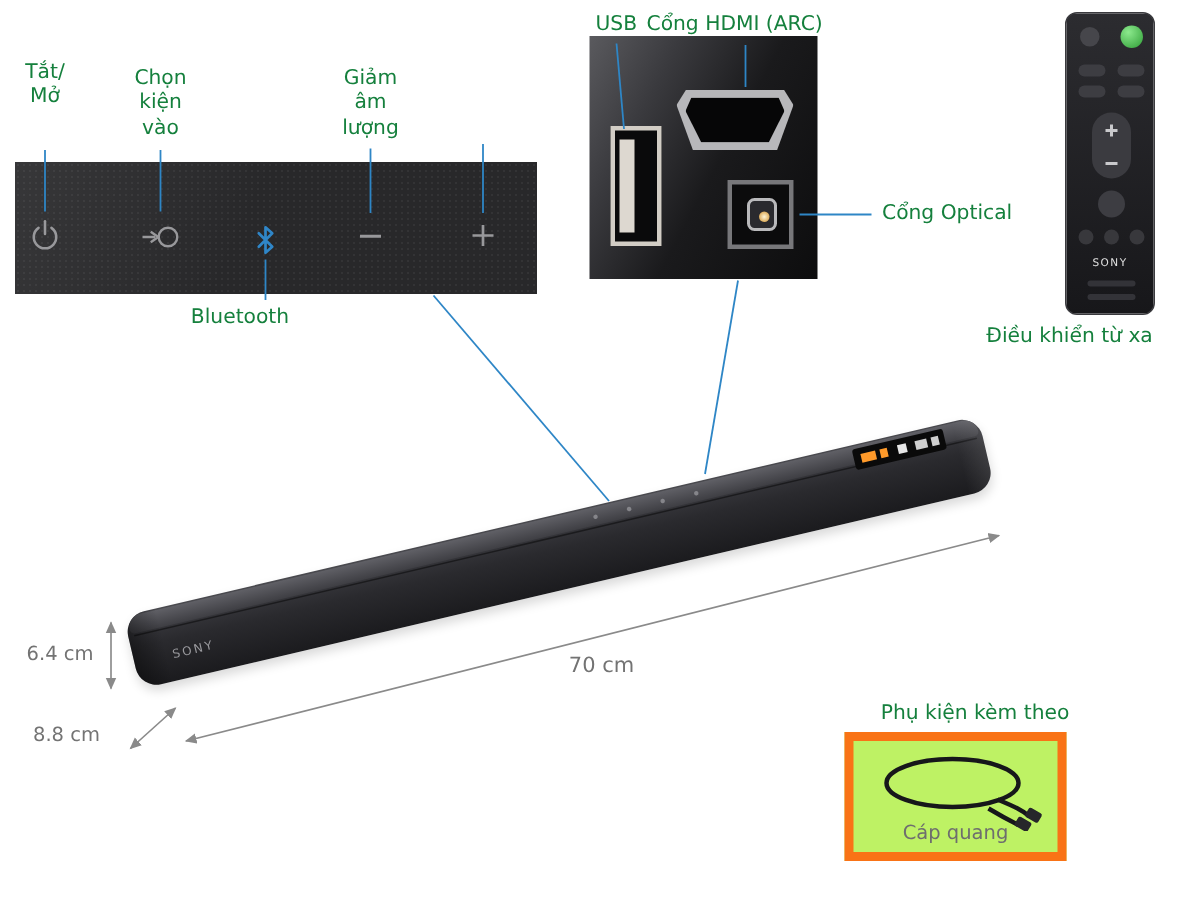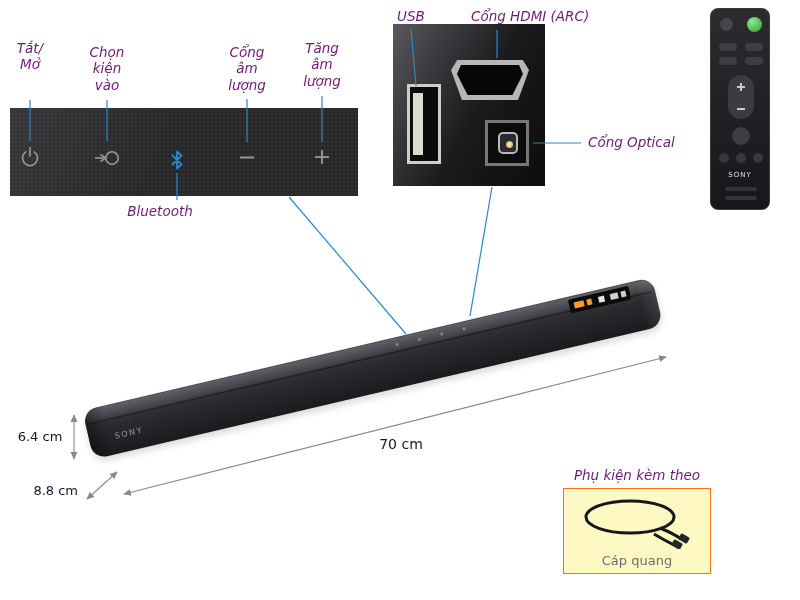--- a/index.html
+++ b/index.html
@@ -1,22 +1,22 @@
 <!DOCTYPE html>
 <html><head>
 <meta charset="utf-8">
 <style>
   * { margin:0; padding:0; box-sizing:border-box; }
   html,body { width:800px; height:600px; }
   body { background:#fff; font-family:"DejaVu Sans","Liberation Sans",sans-serif; position:relative; overflow:hidden; }
   .stage { position:absolute; left:0; top:0; width:800px; height:600px; background:#fff; }
 
-  .lbl { position:absolute; color:#701a75; font-size:13.5px; line-height:1.22; text-align:center; z-index:10;font-style:italic; }
+  .lbl { position:absolute; color:#15803d; font-size:13.5px; line-height:1.22; text-align:center; z-index:10; }
   .nowrap { white-space:nowrap; }
-  .dim { position:absolute; color:#0f172a; font-size:13px; z-index:10; white-space:nowrap; }
+  .dim { position:absolute; color:#737373; font-size:13px; z-index:10; white-space:nowrap; }
 
   .photo { position:absolute; z-index:1; }
   .cp { left:10px; top:108px; width:348px; height:88px;
         background-color:#28282a;
         background-image:linear-gradient(115deg, rgba(255,255,255,0.07), rgba(255,255,255,0) 45%),
                          radial-gradient(rgba(255,255,255,0.05) 1px, rgba(0,0,0,0) 1px);
         background-size:auto, 4px 4px; }
   .ic { position:absolute; }
 
   .pp { left:393px; top:24px; width:152px; height:162px;
@@ -49,22 +49,22 @@
   .sb-seam { position:absolute; left:4px; right:4px; top:14px; height:1px; background:rgba(0,0,0,0.45); }
   .sb-endL { position:absolute; left:0; top:0; bottom:0; width:22px; border-radius:14px 0 0 14px;
              background:linear-gradient(90deg,rgba(0,0,0,0.42),rgba(0,0,0,0)); }
   .sb-endR { position:absolute; right:0; top:0; bottom:0; width:18px; border-radius:0 14px 14px 0;
              background:linear-gradient(270deg,rgba(255,255,255,0.10),rgba(255,255,255,0)); }
   .sb-brand { position:absolute; left:26px; top:28px; font-size:8px; letter-spacing:1.6px; color:#9a9a9e; }
   .sb-dot { position:absolute; top:6px; width:3px; height:3px; border-radius:50%; background:#85858a; }
   .sb-display { position:absolute; left:498px; top:3px; width:62px; height:14px; background:#0a0a0a; border-radius:2px; }
   .seg { position:absolute; top:4px; height:6px; }
 
-  .acc-box { position:absolute; left:563px; top:488px; width:148px; height:86px; border:1px solid #f97316;
-             background:#fef9c3; z-index:10; }
+  .acc-box { position:absolute; left:563px; top:488px; width:148px; height:86px; border:6px solid #f97316;
+             background:#bef264; z-index:10; }
   .acc-cap { position:absolute; left:0; right:0; bottom:5px; text-align:center; color:#6e6e6e; font-size:13px; }
 
   .overlay { position:absolute; left:0; top:0; z-index:50; pointer-events:none; }
 </style>
 </head>
 <body>
 
 <div class="stage">
 
   <div class="photo cp">
@@ -136,34 +136,34 @@
       <div class="seg" style="left:5px;width:10px;background:#ff9a2a"></div>
       <div class="seg" style="left:18px;width:5px;background:#ff9a2a"></div>
       <div class="seg" style="left:30px;width:6px;background:#e6e6e6"></div>
       <div class="seg" style="left:42px;width:8px;background:#cfcfcf"></div>
       <div class="seg" style="left:53px;width:5px;background:#cfcfcf"></div>
     </div>
   </div>
 
   <div class="lbl" style="left:6px;top:40px;width:48px">Tắt/ Mở</div>
   <div class="lbl" style="left:80px;top:44px;width:54px">Chọn kiện vào</div>
-  <div class="lbl" style="left:221px;top:44px;width:52px">Cổng âm lượng</div>
-  <div class="lbl" style="left:296px;top:40px;width:52px">Tăng âm lượng</div>
+  <div class="lbl" style="left:221px;top:44px;width:52px">Giảm âm lượng</div>
   <div class="lbl nowrap" style="left:117px;top:203px;width:86px">Bluetooth</div>
 
   <div class="lbl nowrap" style="left:397px;top:8px;text-align:left">USB</div>
-  <div class="lbl nowrap" style="left:471px;top:8px;text-align:center">Cổng HDMI (ARC)</div>
+  <div class="lbl nowrap" style="left:431px;top:8px;text-align:center">Cổng HDMI (ARC)</div>
   <div class="lbl nowrap" style="left:588px;top:134px;text-align:center">Cổng Optical</div>
 
+  <div class="lbl nowrap" style="left:633px;top:216px;width:160px">Điều khiển từ xa</div>
 
   <div class="dim" style="left:14px;top:429px;width:52px;text-align:center">6.4 cm</div>
-  <div class="dim" style="left:22px;top:483px;width:56px;text-align:right">8.8 cm</div>
+  <div class="dim" style="left:22px;top:483px;width:56px;text-align:left">8.8 cm</div>
   <div class="dim" style="left:358px;top:436px;width:86px;text-align:center;font-size:14px">70 cm</div>
 
-  <div class="lbl nowrap" style="left:563px;top:467px;width:148px">Phụ kiện kèm theo</div>
+  <div class="lbl nowrap" style="left:576px;top:467px;width:148px">Phụ kiện kèm theo</div>
   <div class="acc-box">
     <svg style="position:absolute;left:4px;top:4px" width="140" height="56">
       <ellipse cx="62" cy="24" rx="44" ry="16" fill="none" stroke="#17171a" stroke-width="3"></ellipse>
       <path d="M92 35 C104 40 108 42 113 46" stroke="#17171a" stroke-width="3" fill="none"></path>
       <path d="M86 41 C96 47 100 49 106 52" stroke="#17171a" stroke-width="3" fill="none"></path>
       <rect x="111" y="42" width="10" height="7" rx="1.5" fill="#26262a" transform="rotate(30 116 45.5)"></rect>
       <rect x="104" y="48" width="10" height="7" rx="1.5" fill="#26262a" transform="rotate(30 109 51.5)"></rect>
     </svg>
     <div class="acc-cap">Cáp quang</div>
   </div>

